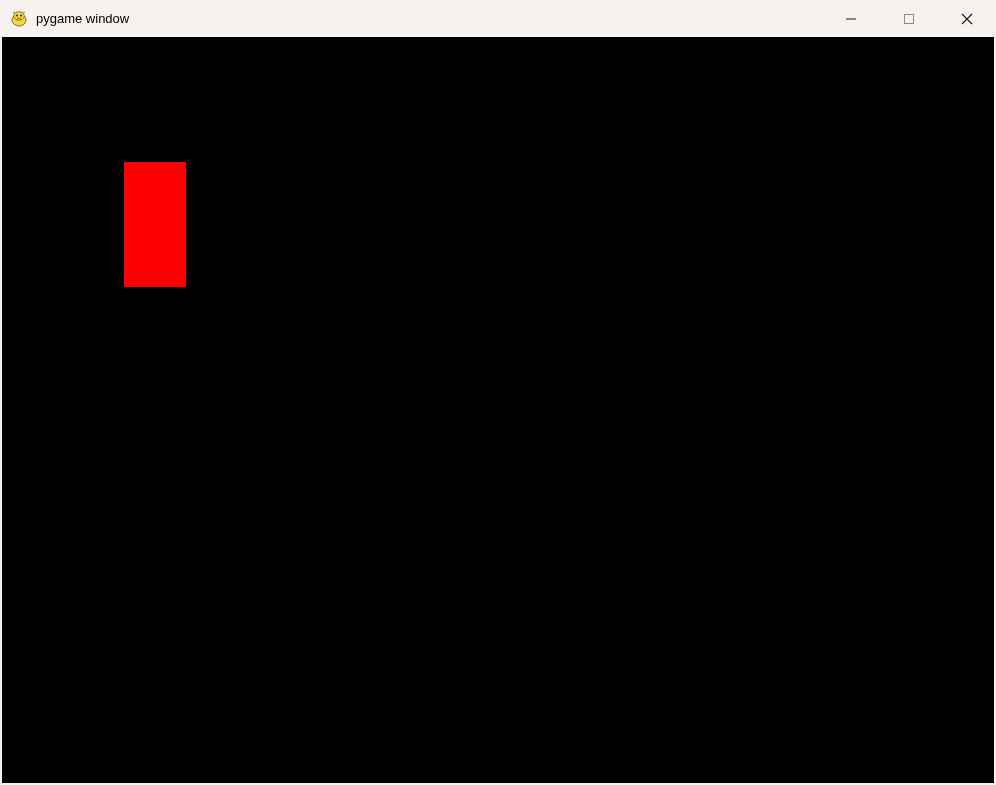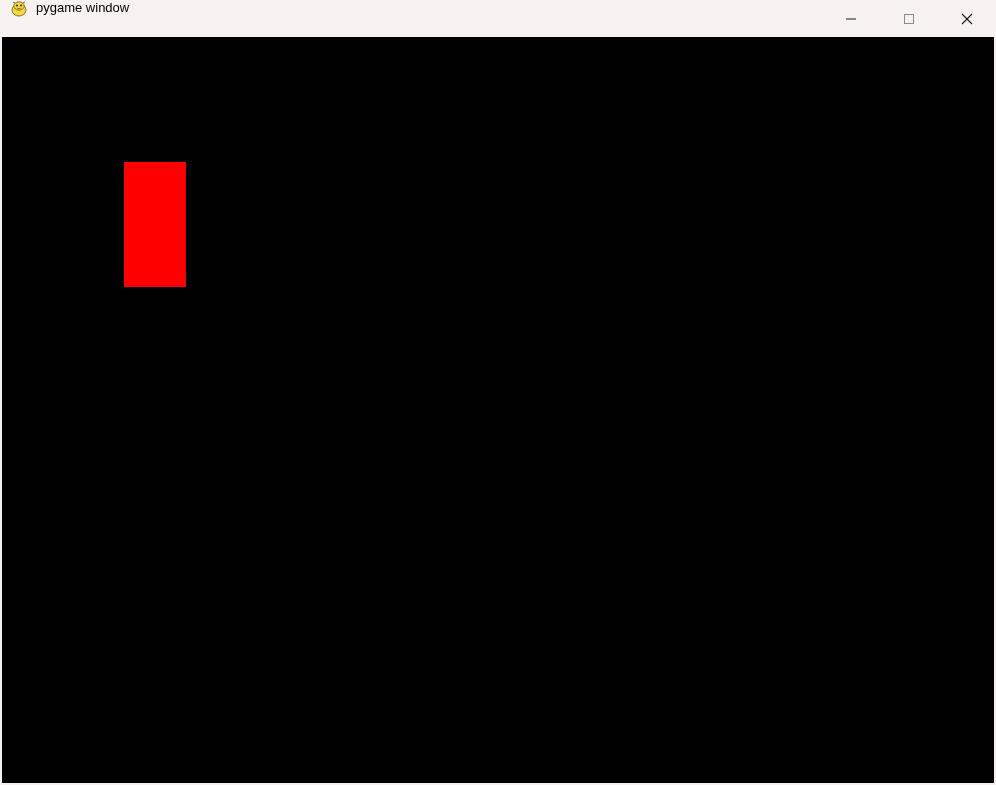--- a/index.html
+++ b/index.html
@@ -13,21 +13,21 @@
       background: #f5f0ee;
       font-family: "Segoe UI", Tahoma, sans-serif;
       overflow: hidden;
       position: relative;
     }
     .titlebar {
       height: 37px;
       width: 100%;
       background: #f7f1ef;
       display: flex;
-      align-items: flex-start;
+      align-items: center;
       padding-left: 10px;
       position: relative;
     }
     .app-icon {
       width: 18px;
       height: 18px;
       margin-right: 8px;
       flex-shrink: 0;
     }
     .title-text {

